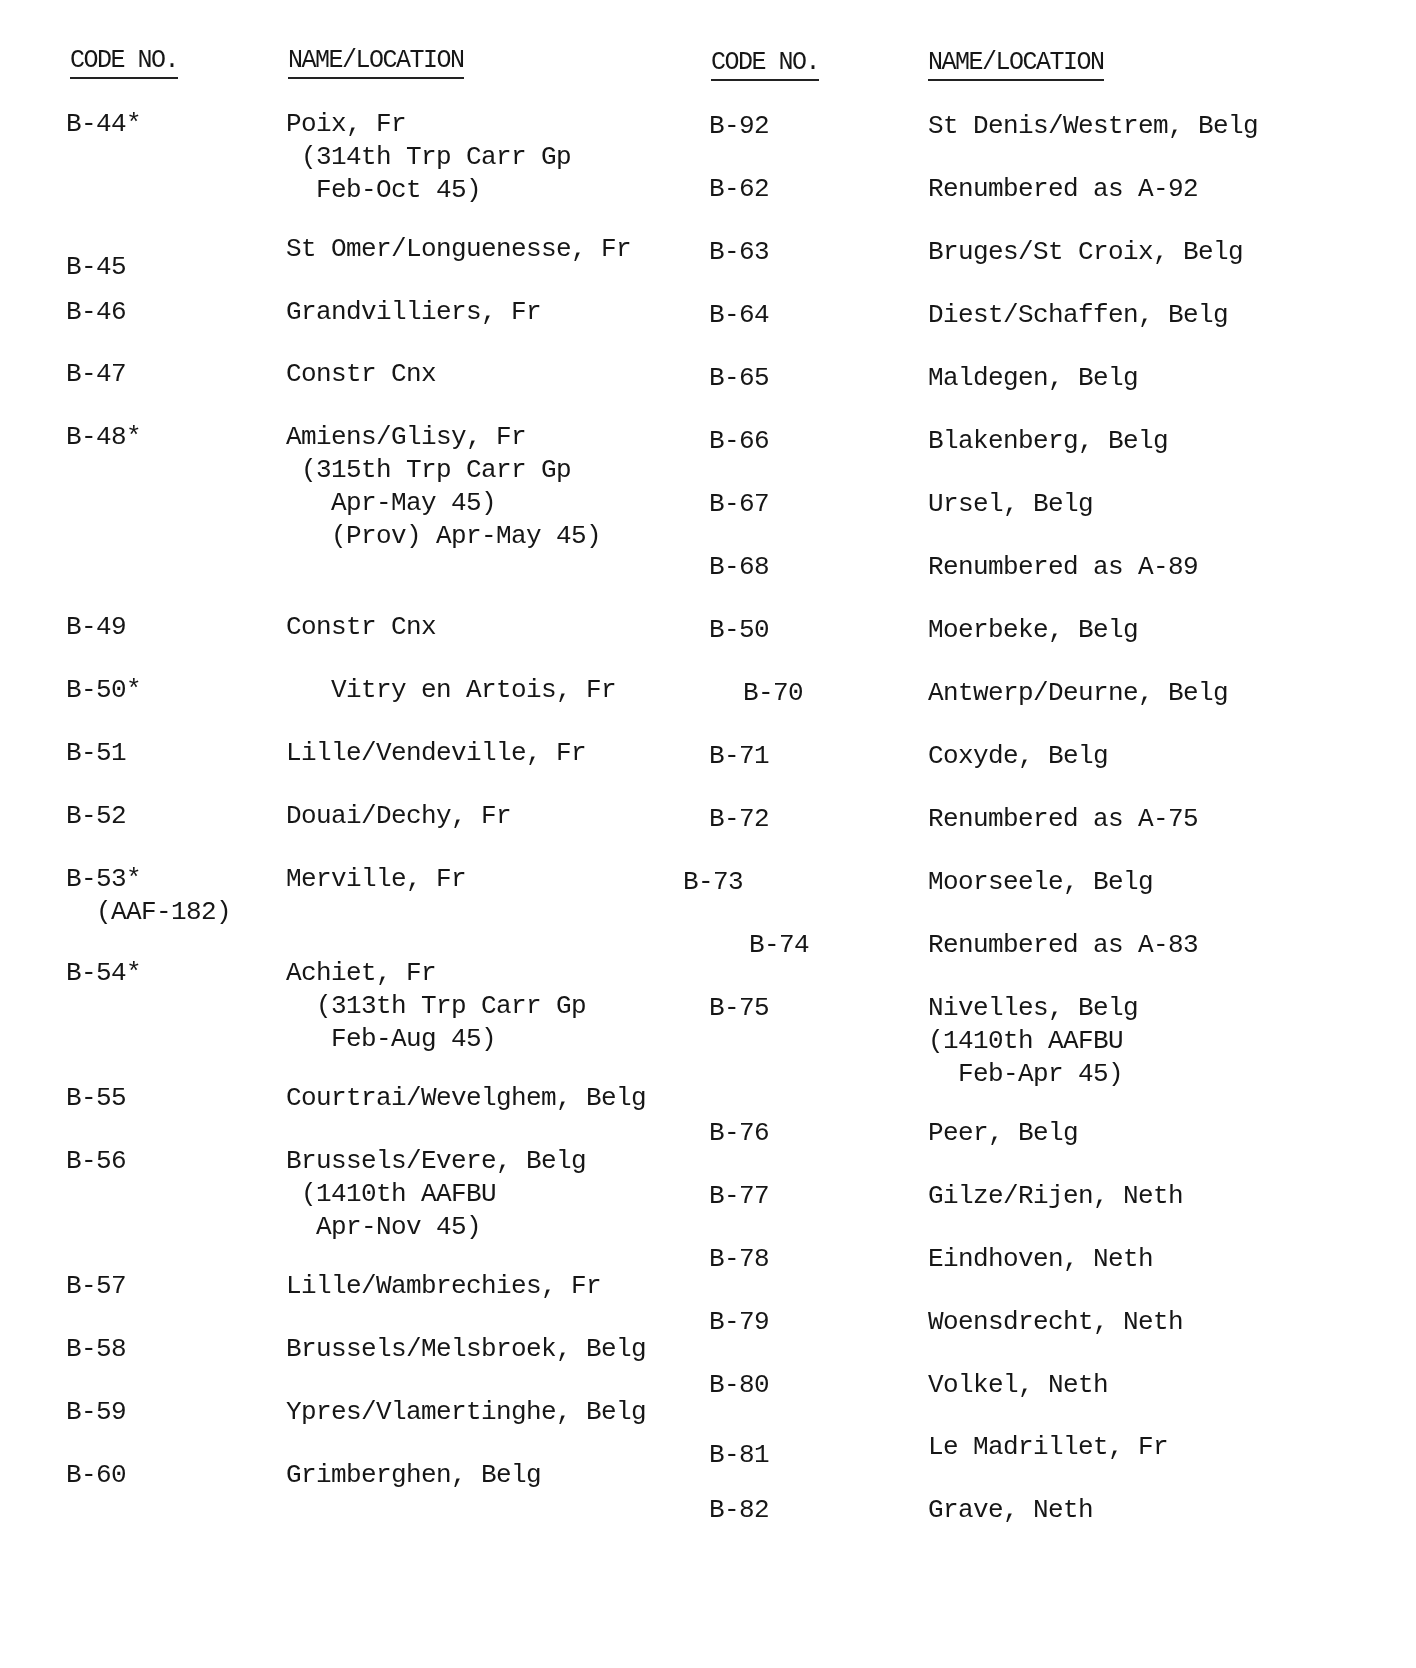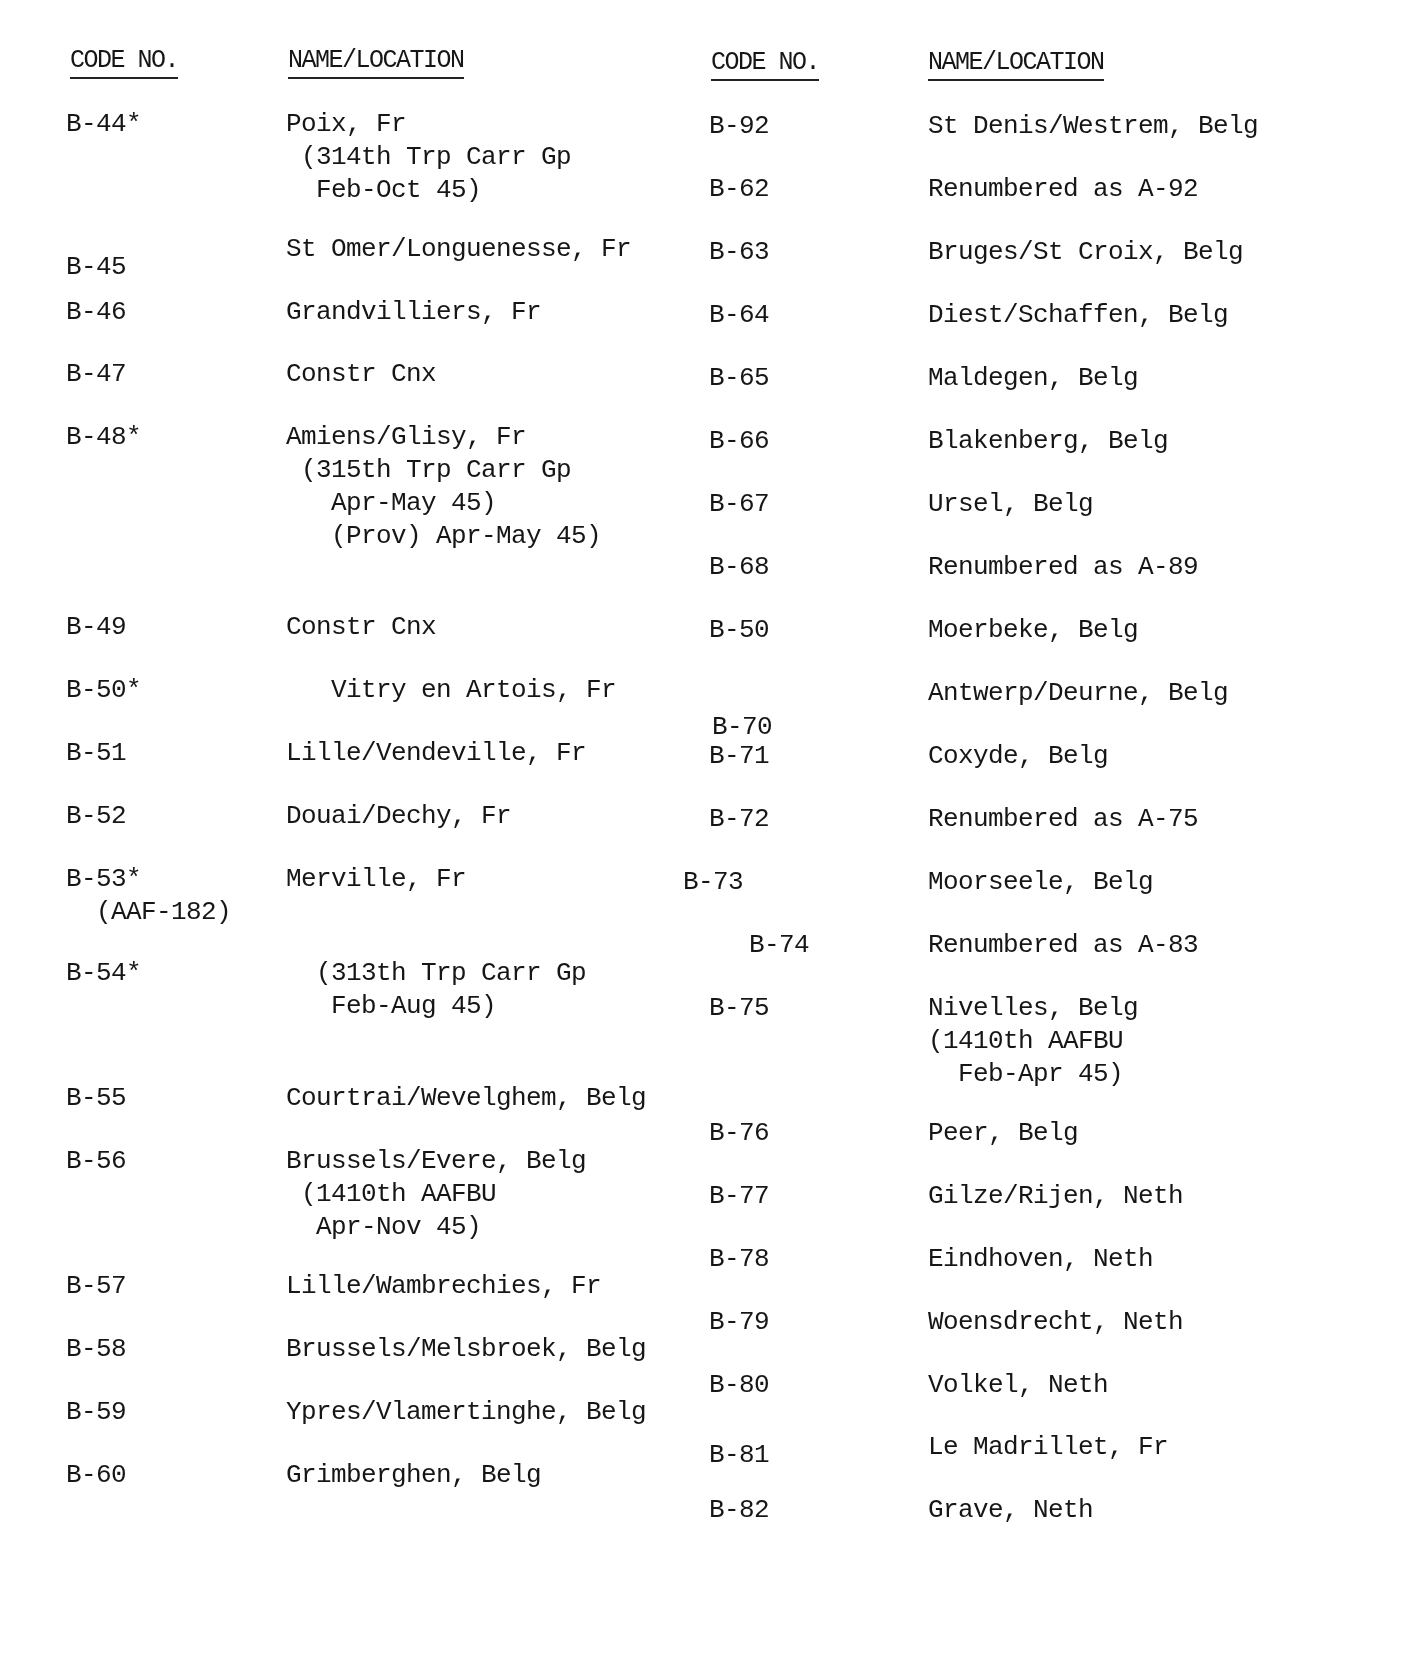--- a/index.html
+++ b/index.html
@@ -25,39 +25,39 @@
       <div class="entry" style="top: 108px; left: 0px;"><div class="code" style="left: 66px;"><span class="sub">B-44*</span></div><div class="name" style="left: 286px;"><span class="sub">Poix, Fr</span><span class="sub"> (314th Trp Carr Gp</span><span class="sub">  Feb-Oct 45)</span></div></div>
       <div class="entry" style="top: 233px; left: 0px;"><div class="code" style="left: 66px; margin-top: 18px;"><span class="sub">B-45</span></div><div class="name" style="left: 286px;"><span class="sub">St Omer/Longuenesse, Fr</span></div></div>
       <div class="entry" style="top: 296px; left: 0px;"><div class="code" style="left: 66px;"><span class="sub">B-46</span></div><div class="name" style="left: 286px;"><span class="sub">Grandvilliers, Fr</span></div></div>
       <div class="entry" style="top: 358px; left: 0px;"><div class="code" style="left: 66px;"><span class="sub">B-47</span></div><div class="name" style="left: 286px;"><span class="sub">Constr Cnx</span></div></div>
       <div class="entry" style="top: 421px; left: 0px;"><div class="code" style="left: 66px;"><span class="sub">B-48*</span></div><div class="name" style="left: 286px;"><span class="sub">Amiens/Glisy, Fr</span><span class="sub"> (315th Trp Carr Gp</span><span class="sub">   Apr-May 45)</span><span class="sub">   (Prov) Apr-May 45)</span></div></div>
       <div class="entry" style="top: 611px; left: 0px;"><div class="code" style="left: 66px;"><span class="sub">B-49</span></div><div class="name" style="left: 286px;"><span class="sub">Constr Cnx</span></div></div>
       <div class="entry" style="top: 674px; left: 0px;"><div class="code" style="left: 66px;"><span class="sub">B-50*</span></div><div class="name" style="left: 286px; margin-left: 45px;"><span class="sub">Vitry en Artois, Fr</span></div></div>
       <div class="entry" style="top: 737px; left: 0px;"><div class="code" style="left: 66px;"><span class="sub">B-51</span></div><div class="name" style="left: 286px;"><span class="sub">Lille/Vendeville, Fr</span></div></div>
       <div class="entry" style="top: 800px; left: 0px;"><div class="code" style="left: 66px;"><span class="sub">B-52</span></div><div class="name" style="left: 286px;"><span class="sub">Douai/Dechy, Fr</span></div></div>
       <div class="entry" style="top: 863px; left: 0px;"><div class="code" style="left: 66px;"><span class="sub">B-53*</span><span class="sub">  (AAF-182)</span></div><div class="name" style="left: 286px;"><span class="sub">Merville, Fr</span></div></div>
-      <div class="entry" style="top: 957px; left: 0px;"><div class="code" style="left: 66px;"><span class="sub">B-54*</span></div><div class="name" style="left: 286px;"><span class="sub">  (313th Trp Carr Gp</span><span class="sub">   Feb-Aug 45)</span></div></div>
+      <div class="entry" style="top: 957px; left: 0px;"><div class="code" style="left: 66px;"><span class="sub">B-54*</span></div><div class="name" style="left: 286px;"><span class="sub">Achiet, Fr</span><span class="sub">  (313th Trp Carr Gp</span><span class="sub">   Feb-Aug 45)</span></div></div>
       <div class="entry" style="top: 1082px; left: 0px;"><div class="code" style="left: 66px;"><span class="sub">B-55</span></div><div class="name" style="left: 286px;"><span class="sub">Courtrai/Wevelghem, Belg</span></div></div>
       <div class="entry" style="top: 1145px; left: 0px;"><div class="code" style="left: 66px;"><span class="sub">B-56</span></div><div class="name" style="left: 286px;"><span class="sub">Brussels/Evere, Belg</span><span class="sub"> (1410th AAFBU</span><span class="sub">  Apr-Nov 45)</span></div></div>
       <div class="entry" style="top: 1270px; left: 0px;"><div class="code" style="left: 66px;"><span class="sub">B-57</span></div><div class="name" style="left: 286px;"><span class="sub">Lille/Wambrechies, Fr</span></div></div>
       <div class="entry" style="top: 1333px; left: 0px;"><div class="code" style="left: 66px;"><span class="sub">B-58</span></div><div class="name" style="left: 286px;"><span class="sub">Brussels/Melsbroek, Belg</span></div></div>
       <div class="entry" style="top: 1396px; left: 0px;"><div class="code" style="left: 66px;"><span class="sub">B-59</span></div><div class="name" style="left: 286px;"><span class="sub">Ypres/Vlamertinghe, Belg</span></div></div>
       <div class="entry" style="top: 1459px; left: 0px;"><div class="code" style="left: 66px;"><span class="sub">B-60</span></div><div class="name" style="left: 286px;"><span class="sub">Grimberghen, Belg</span></div></div>
     </div>
   <div id="right-col">
       <div class="entry" style="top: 110px; left: 0px;"><div class="code" style="left: 709px;"><span class="sub">B-92</span></div><div class="name" style="left: 928px;"><span class="sub">St Denis/Westrem, Belg</span></div></div>
       <div class="entry" style="top: 173px; left: 0px;"><div class="code" style="left: 709px;"><span class="sub">B-62</span></div><div class="name" style="left: 928px;"><span class="sub">Renumbered as A-92</span></div></div>
       <div class="entry" style="top: 236px; left: 0px;"><div class="code" style="left: 709px;"><span class="sub">B-63</span></div><div class="name" style="left: 928px;"><span class="sub">Bruges/St Croix, Belg</span></div></div>
       <div class="entry" style="top: 299px; left: 0px;"><div class="code" style="left: 709px;"><span class="sub">B-64</span></div><div class="name" style="left: 928px;"><span class="sub">Diest/Schaffen, Belg</span></div></div>
       <div class="entry" style="top: 362px; left: 0px;"><div class="code" style="left: 709px;"><span class="sub">B-65</span></div><div class="name" style="left: 928px;"><span class="sub">Maldegen, Belg</span></div></div>
       <div class="entry" style="top: 425px; left: 0px;"><div class="code" style="left: 709px;"><span class="sub">B-66</span></div><div class="name" style="left: 928px;"><span class="sub">Blakenberg, Belg</span></div></div>
       <div class="entry" style="top: 488px; left: 0px;"><div class="code" style="left: 709px;"><span class="sub">B-67</span></div><div class="name" style="left: 928px;"><span class="sub">Ursel, Belg</span></div></div>
       <div class="entry" style="top: 551px; left: 0px;"><div class="code" style="left: 709px;"><span class="sub">B-68</span></div><div class="name" style="left: 928px;"><span class="sub">Renumbered as A-89</span></div></div>
       <div class="entry" style="top: 614px; left: 0px;"><div class="code" style="left: 709px;"><span class="sub">B-50</span></div><div class="name" style="left: 928px;"><span class="sub">Moerbeke, Belg</span></div></div>
-      <div class="entry" style="top: 677px; left: 0px;"><div class="code" style="left: 712px; margin-top: 34px;"><span class="sub">B-70</span></div><div class="name" style="left: 928px;"><span class="sub">Antwerp/Deurne, Belg</span></div></div>
+      <div class="entry" style="top: 677px; left: 0px;"><div class="code" style="left: 743px;"><span class="sub">B-70</span></div><div class="name" style="left: 928px;"><span class="sub">Antwerp/Deurne, Belg</span></div></div>
       <div class="entry" style="top: 740px; left: 0px;"><div class="code" style="left: 709px;"><span class="sub">B-71</span></div><div class="name" style="left: 928px;"><span class="sub">Coxyde, Belg</span></div></div>
       <div class="entry" style="top: 803px; left: 0px;"><div class="code" style="left: 709px;"><span class="sub">B-72</span></div><div class="name" style="left: 928px;"><span class="sub">Renumbered as A-75</span></div></div>
       <div class="entry" style="top: 866px; left: 0px;"><div class="code" style="left: 683px;"><span class="sub">B-73</span></div><div class="name" style="left: 928px;"><span class="sub">Moorseele, Belg</span></div></div>
       <div class="entry" style="top: 929px; left: 0px;"><div class="code" style="left: 709px; margin-left: 40px;"><span class="sub">B-74</span></div><div class="name" style="left: 928px;"><span class="sub">Renumbered as A-83</span></div></div>
       <div class="entry" style="top: 992px; left: 0px;"><div class="code" style="left: 709px;"><span class="sub">B-75</span></div><div class="name" style="left: 928px;"><span class="sub">Nivelles, Belg</span><span class="sub">(1410th AAFBU</span><span class="sub">  Feb-Apr 45)</span></div></div>
       <div class="entry" style="top: 1117px; left: 0px;"><div class="code" style="left: 709px;"><span class="sub">B-76</span></div><div class="name" style="left: 928px;"><span class="sub">Peer, Belg</span></div></div>
       <div class="entry" style="top: 1180px; left: 0px;"><div class="code" style="left: 709px;"><span class="sub">B-77</span></div><div class="name" style="left: 928px;"><span class="sub">Gilze/Rijen, Neth</span></div></div>
       <div class="entry" style="top: 1243px; left: 0px;"><div class="code" style="left: 709px;"><span class="sub">B-78</span></div><div class="name" style="left: 928px;"><span class="sub">Eindhoven, Neth</span></div></div>
       <div class="entry" style="top: 1306px; left: 0px;"><div class="code" style="left: 709px;"><span class="sub">B-79</span></div><div class="name" style="left: 928px;"><span class="sub">Woensdrecht, Neth</span></div></div>
       <div class="entry" style="top: 1369px; left: 0px;"><div class="code" style="left: 709px;"><span class="sub">B-80</span></div><div class="name" style="left: 928px;"><span class="sub">Volkel, Neth</span></div></div>

